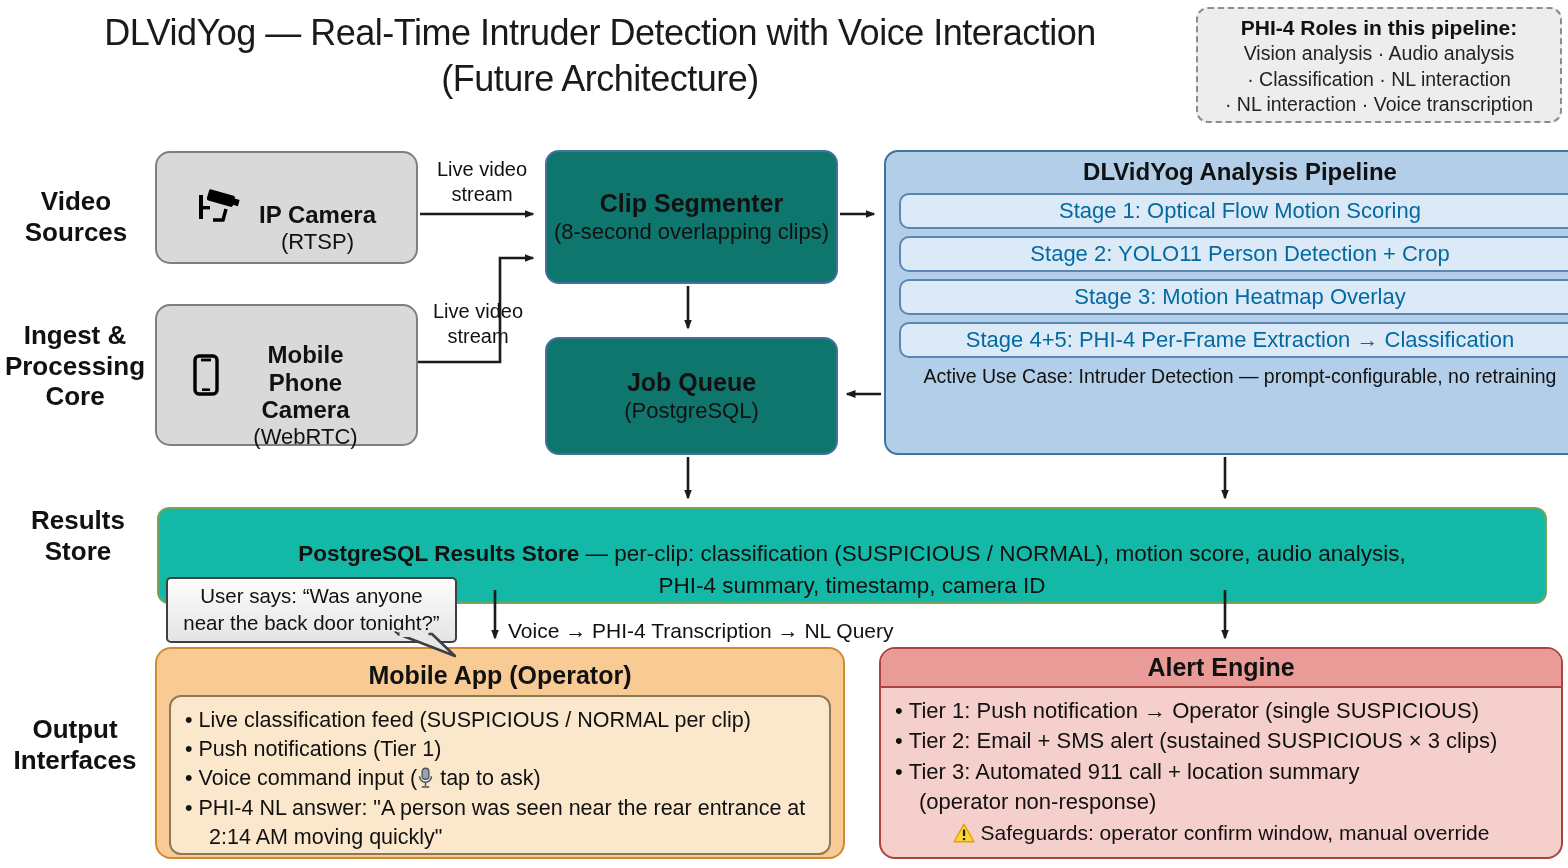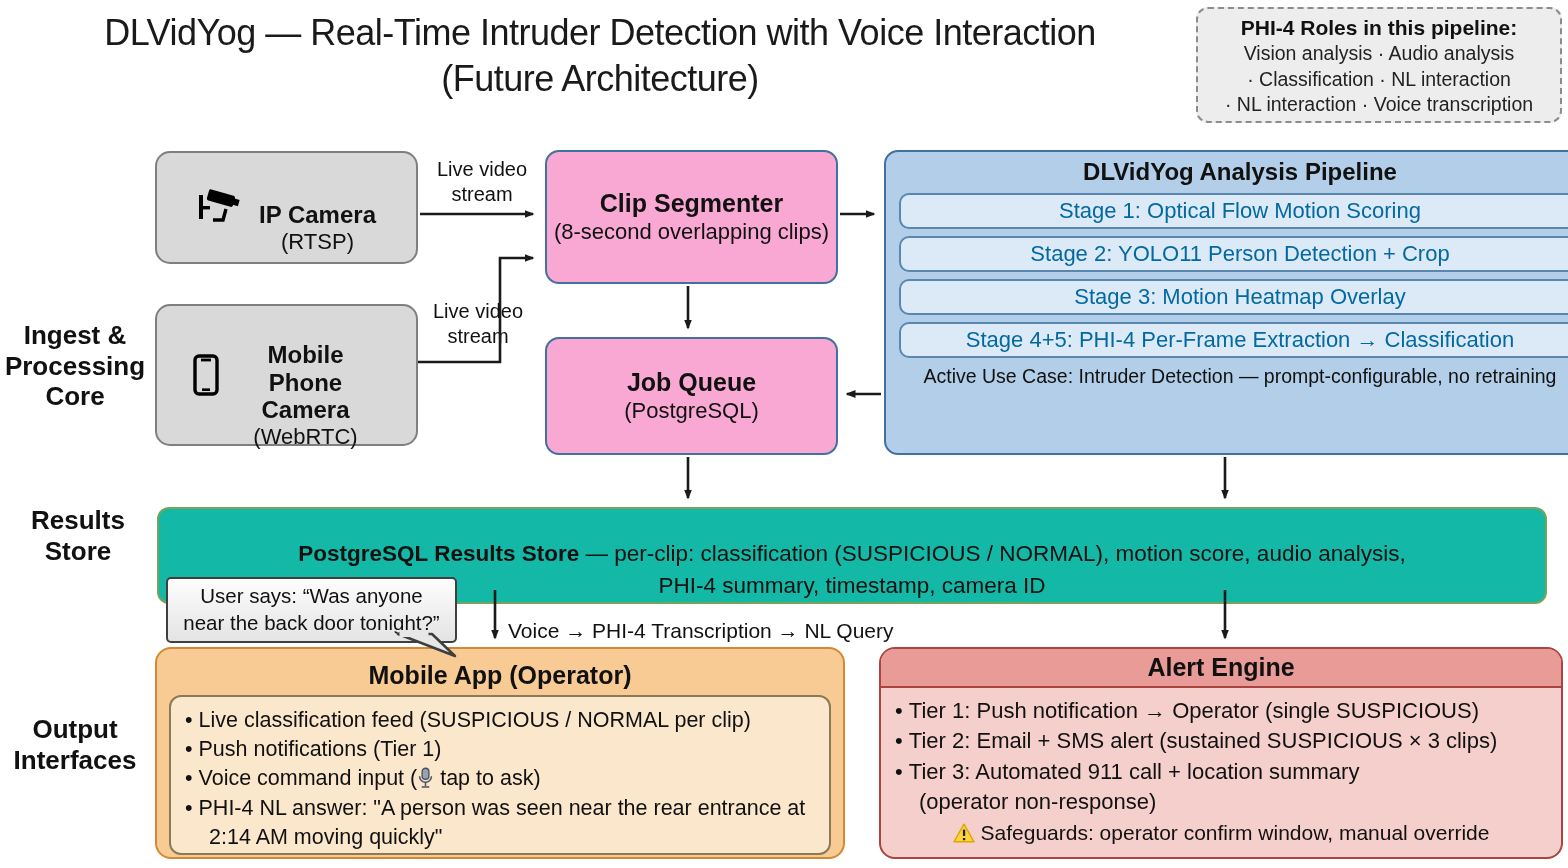--- a/index.html
+++ b/index.html
@@ -38,21 +38,21 @@
   
   .graybox {
     background: #d9d9d9; border: 2.5px solid #7f7f7f; border-radius: 15px;
     display: flex; align-items: center; justify-content: center; gap: 12px;
   }
   .graybox .txt { text-align: center; margin-top: 41px; }
   .graybox .nm { font-weight: bold; font-size: 24px; line-height: 1.15; }
   .graybox .pr { font-size: 22px; line-height: 1.2; }
 
   .bluebox {
-    background: #f9a8d4; border: 2.5px solid #41719c; border-radius: 14px;
+    background: #0f766e; border: 2.5px solid #41719c; border-radius: 14px;
     display: flex; flex-direction: column; align-items: center; justify-content: center;
     text-align: center;
   }
   .bluebox .nm { font-weight: bold; font-size: 25px; line-height: 1.2; }
   .bluebox .pr { font-size: 22px; line-height: 1.25; }
 
   
   .pipeline {
     left: 884px; top: 150px; width: 712px; height: 305px;
     background: #b3cee8; border: 2.5px solid #41719c; border-radius: 14px;
@@ -130,20 +130,21 @@
     <div>(Future Architecture)</div>
   </div>
 
   <div class="abs phi4box">
     <div class="t">PHI-4 Roles in this pipeline:</div>
     <div class="l">Vision analysis · Audio analysis</div>
     <div class="l">· Classification · NL interaction</div>
     <div class="l">· NL interaction · Voice transcription</div>
   </div>
 
+  <div class="abs rowlabel" style="left:12px; top:186px; width:128px;">Video Sources</div>
   <div class="abs rowlabel" style="left:2px; top:320px; width:146px;">Ingest &amp; Processing Core</div>
   <div class="abs rowlabel" style="left:24px; top:505px; width:108px;">Results Store</div>
   <div class="abs rowlabel" style="left:2px; top:714px; width:146px;">Output Interfaces</div>
 
   <div class="abs graybox" style="left:155px; top:151px; width:263px; height:113px;">
     <svg width="50" height="42" viewBox="0 0 50 42">
       <rect x="2" y="8" width="4" height="24" fill="#000"></rect>
       <rect x="4" y="19" width="9" height="3.4" fill="#000"></rect>
       <g transform="rotate(16 26 13)">
         <rect x="10" y="6" width="27" height="11.5" rx="2" fill="#000"></rect>

